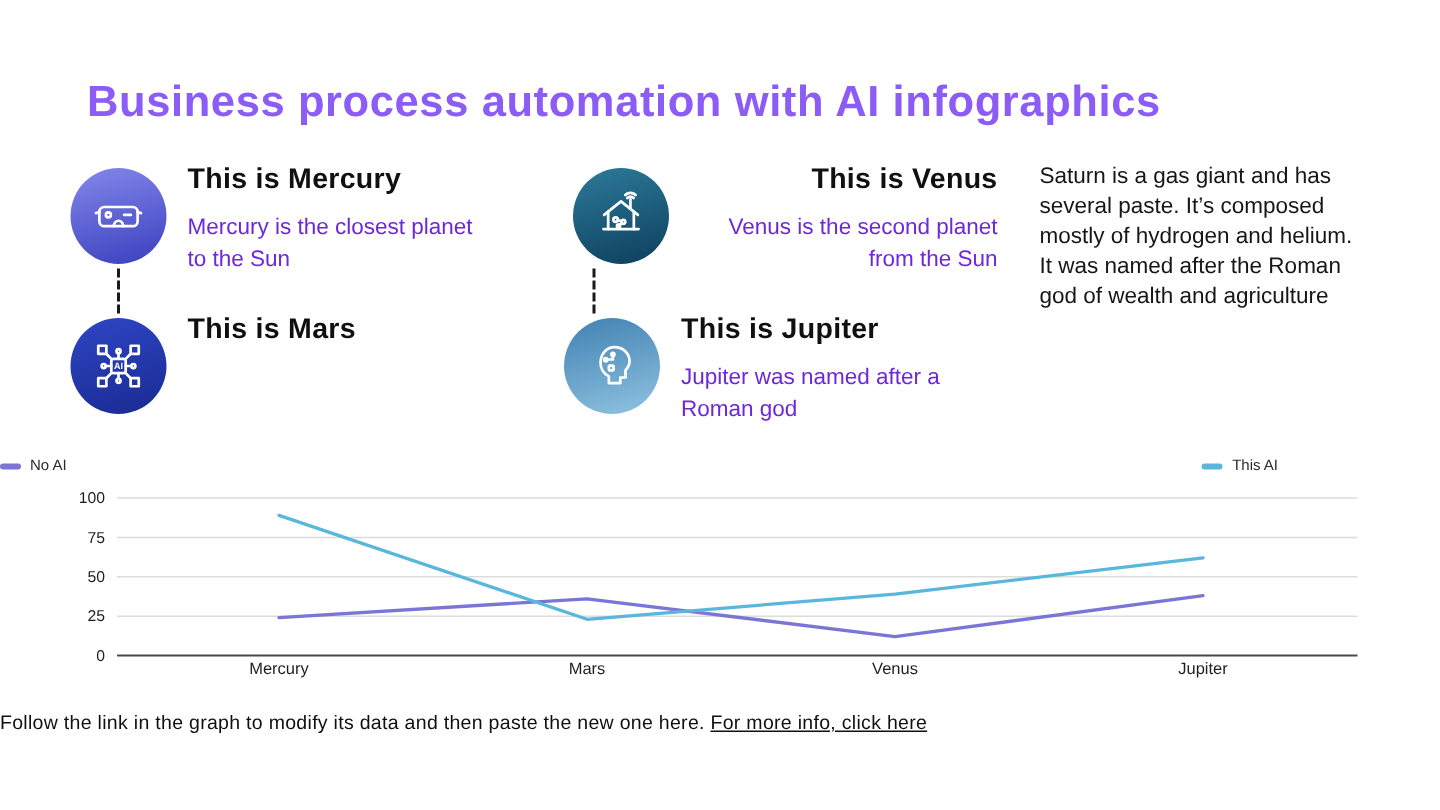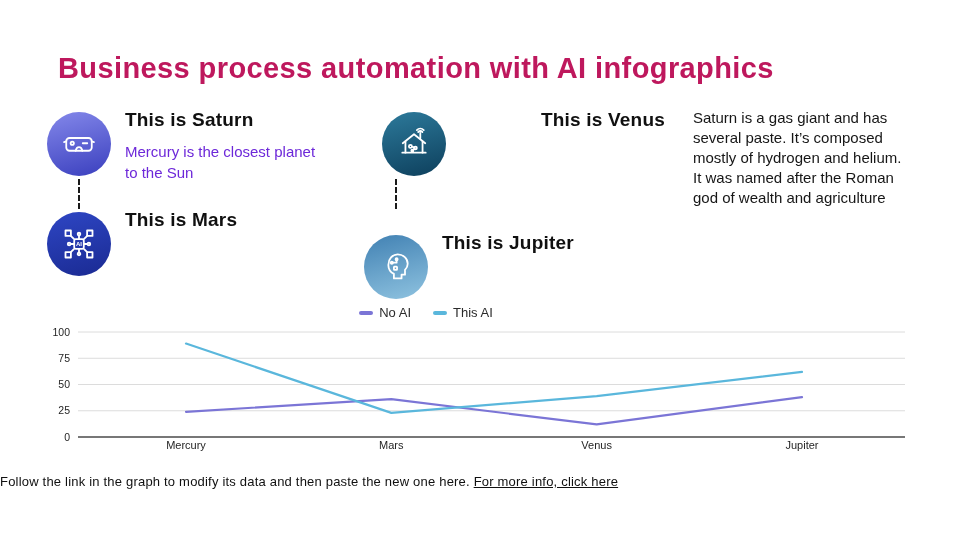--- a/index.html
+++ b/index.html
@@ -1,36 +1,36 @@
 <!DOCTYPE html>
 <html><head>
 <meta charset="utf-8">
 <style>
   html,body{margin:0;padding:0;background:#ffffff;}
   .slide{position:relative;width:960px;height:540px;background:#ffffff;overflow:hidden;
          font-family:"Liberation Sans",sans-serif;color:#111;}
   .title{position:absolute;left:58px;top:52px;margin:0;font-size:29px;font-weight:800;
-         letter-spacing:.4px;color:#be185d;white-space:nowrap;}
+         letter-spacing:.4px;color:#8b5cf6;white-space:nowrap;}
   .feature{position:absolute;}
   .f-mercury{left:47px;top:112px;}
   .f-mars{left:47px;top:212px;}
   .f-venus{left:382px;top:112px;text-align:right;}
-  .f-jupiter{left:364px;top:212px;margin-top:23px;}
+  .f-jupiter{left:376px;top:212px;}
   .circle{width:64px;height:64px;border-radius:50%;display:flex;align-items:center;justify-content:center;}
   .circle svg{width:36px;height:36px;}
   .ftext{position:absolute;left:78px;top:-3px;width:205px;}
   .ftext h2{margin:0 0 10px 0;font-size:19px;font-weight:700;letter-spacing:.2px;color:#101010;white-space:nowrap;}
   .ftext p{margin:0;font-size:15px;line-height:21px;color:#6d28d9;}
   .connector{position:absolute;width:0;border-left:2px dashed #1a1a1a;height:30px;}
   .c1{left:78px;top:179px;}
   .c2{left:395px;top:179px;}
   .note{position:absolute;left:693px;top:108px;width:212px;margin:0;
         font-size:15px;line-height:20px;color:#161616;}
-  .legend{position:absolute;top:305px;left:0;width:852px;display:flex;justify-content:center;
-          gap:22px;font-size:13px;color:#2b2b2b;}
+  .legend{position:absolute;top:305px;left:0;width:852px;display:flex;justify-content:space-between;
+          gap:22px;font-size:10px;color:#2b2b2b;}
   .legend-item{display:flex;align-items:center;gap:6px;}
   .dash{display:inline-block;width:14px;height:4px;border-radius:2px;background:#999;}
   #chart-svg{position:absolute;left:0;top:325px;width:960px;height:135px;}
   .chart-text{font-family:"Liberation Sans",sans-serif;fill:#1f1f1f;}
   .footer{position:absolute;left:0;top:474px;width:960px;margin:0;
           font-size:13px;letter-spacing:.2px;color:#101010;}
   .footer a{color:#101010;text-decoration:underline;cursor:pointer;}
   .icon-stroke{fill:none;stroke:#ffffff;stroke-width:1.2;stroke-linecap:round;stroke-linejoin:round;}
 </style>
 </head>
@@ -46,21 +46,21 @@
         <g class="icon-stroke">
           <rect x="3.5" y="8" width="17" height="8.5" rx="2.2"></rect>
           <path d="M9.8 16.5 c0.3 -1.6 1 -2.4 2.2 -2.4 c1.2 0 1.9 0.8 2.2 2.4"></path>
           <circle cx="7.5" cy="11.5" r="1.1"></circle>
           <path d="M14.5 11.5 h3"></path>
           <path d="M3.5 10.3 l-1.5 0.4 M20.5 10.3 l1.5 0.4"></path>
         </g>
       </svg>
     </div>
     <div class="ftext">
-      <h2>This is Saturn</h2>
+      <h2>This is Mercury</h2>
       <p>Mercury is the closest planet to the Sun</p>
     </div>
   </div>
 
   <div class="connector c1"></div>
 
   <div class="feature f-mars">
     <div class="circle" style="background: linear-gradient(165deg, rgb(46, 70, 196) 0%, rgb(26, 42, 146) 100%);">
       <svg viewBox="0 0 24 24">
         <g class="icon-stroke" stroke-width="1.1">
@@ -95,39 +95,41 @@
           <path d="M14.8 4 a2 2 0 0 1 2.8 0 M13.9 2.7 a3.3 3.3 0 0 1 4.6 0"></path>
           <circle cx="9.6" cy="13.6" r="1"></circle>
           <circle cx="13" cy="14.6" r="0.9"></circle>
           <circle cx="10.9" cy="16.4" r="0.7"></circle>
           <path d="M10.6 13.8 l1.5 0.5 M12.3 15.2 l-1 0.8"></path>
         </g>
       </svg>
     </div>
     <div class="ftext">
       <h2>This is Venus</h2>
+      <p>Venus is the second planet from the Sun</p>
     </div>
   </div>
 
   <div class="connector c2"></div>
 
   <div class="feature f-jupiter">
     <div class="circle" style="background: linear-gradient(165deg, rgb(65, 129, 179) 0%, rgb(143, 195, 224) 100%);">
       <svg viewBox="0 0 24 24">
         <g class="icon-stroke">
           <path d="M13.1 3.6 c3.8 0 6.7 2.8 6.7 6.2 0 1.7 -0.7 3 -1.8 4.1 v3.2 h-2.3 v2.5 h-5.1 v-3 c-2.3 -1.2 -3.7 -3.4 -3.7 -6 0 -3.9 2.7 -7 6.2 -7 z"></path>
           <circle cx="9.2" cy="9.2" r="0.7"></circle>
           <circle cx="12.4" cy="6.8" r="0.7"></circle>
           <path d="M12.4 7.5 v1.6 h-2.4 M9.9 9.2 h0.1"></path>
           <rect x="10.6" y="11.8" width="2.1" height="2.1" rx="0.4"></rect>
         </g>
       </svg>
     </div>
     <div class="ftext">
       <h2>This is Jupiter</h2>
+      <p>Jupiter was named after a Roman god</p>
     </div>
   </div>
 
   <p class="note">Saturn is a gas giant and has several paste. It’s composed mostly of hydrogen and helium. It was named after the Roman god of wealth and agriculture</p>
 
   <div class="legend">
     <span class="legend-item">
       <span class="dash" style="background: rgb(123, 117, 214);"></span>
       <span>No AI</span>
     </span>

